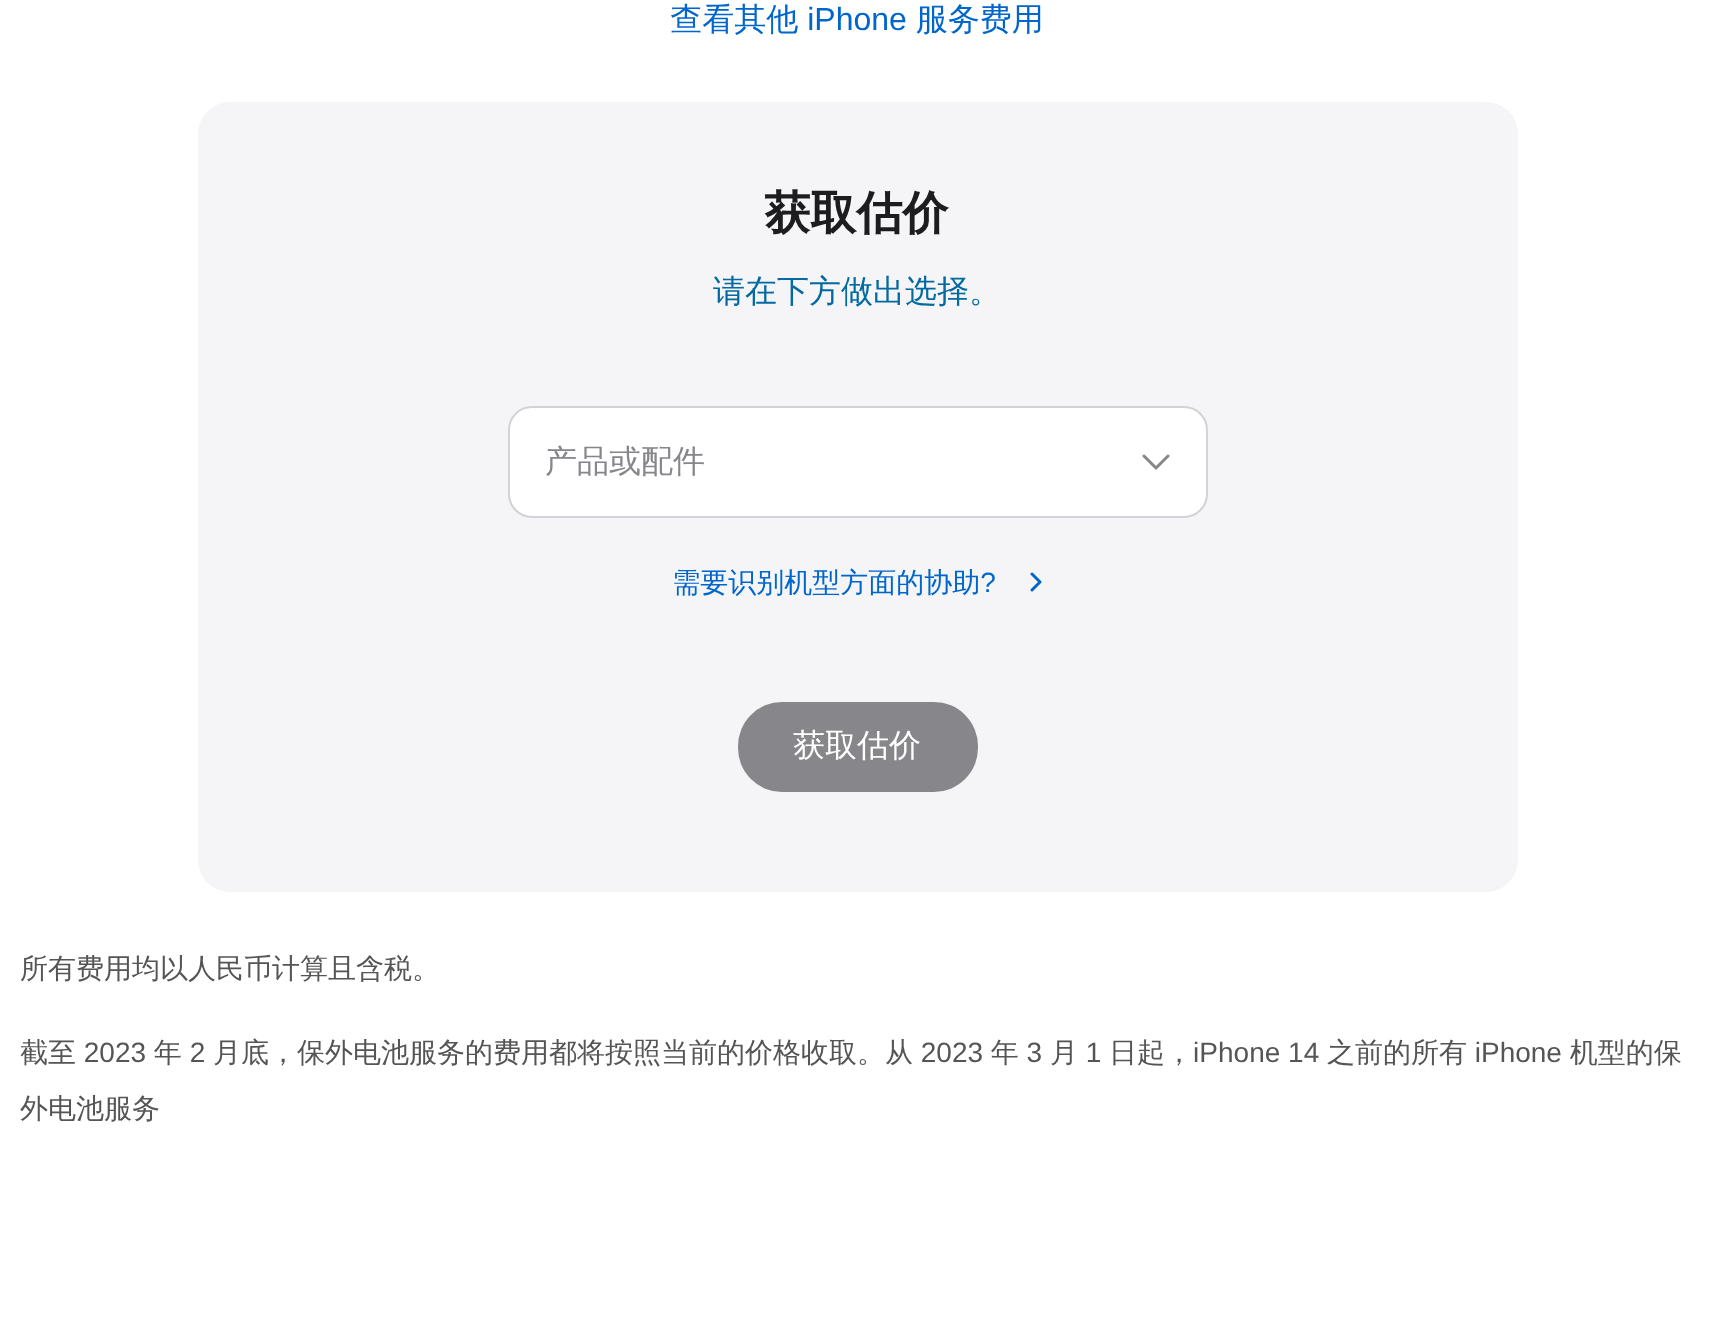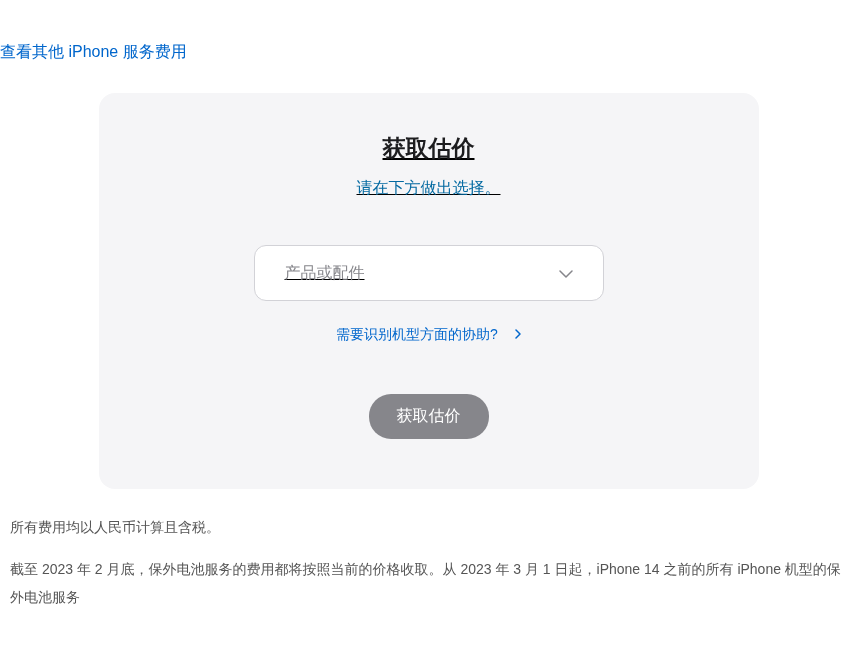--- a/index.html
+++ b/index.html
@@ -9,37 +9,35 @@
     }
     body {
       font-family: -apple-system, BlinkMacSystemFont, "Segoe UI", sans-serif;
       background: #fff;
       width: 857px;
       height: 663px;
       padding: 0;
       overflow: hidden;
     }
     .top-link {
-      text-align: left;
-      padding-top: 42px;
+      text-align: center;
       padding-bottom: 30px;
     }
     .top-link a {
       color: #0066cc;
       text-decoration: none;
       font-size: 16px;
     }
     .card {
       width: 660px;
       margin: 0 auto;
       background: #f5f5f7;
       border-radius: 16px;
       padding: 40px 40px 50px 40px;
       text-align: center;
-      text-decoration: underline;
     }
     .card-title {
       font-size: 23px;
       font-weight: 600;
       color: #1d1d1f;
       margin-bottom: 14px;
     }
     .card-subtitle {
       font-size: 16px;
       color: #0369a1;
@@ -52,21 +50,21 @@
     }
     .select-field {
       width: 100%;
       height: 56px;
       background: #fff;
       border: 1px solid #d2d2d7;
       border-radius: 12px;
       display: flex;
       align-items: center;
       justify-content: space-between;
-      padding: 0 30px;
+      padding: 0 18px;
       cursor: pointer;
     }
     .select-field .placeholder {
       color: #86868b;
       font-size: 16px;
     }
     .chevron {
       color: #86868b;
     }
     .help-link {

